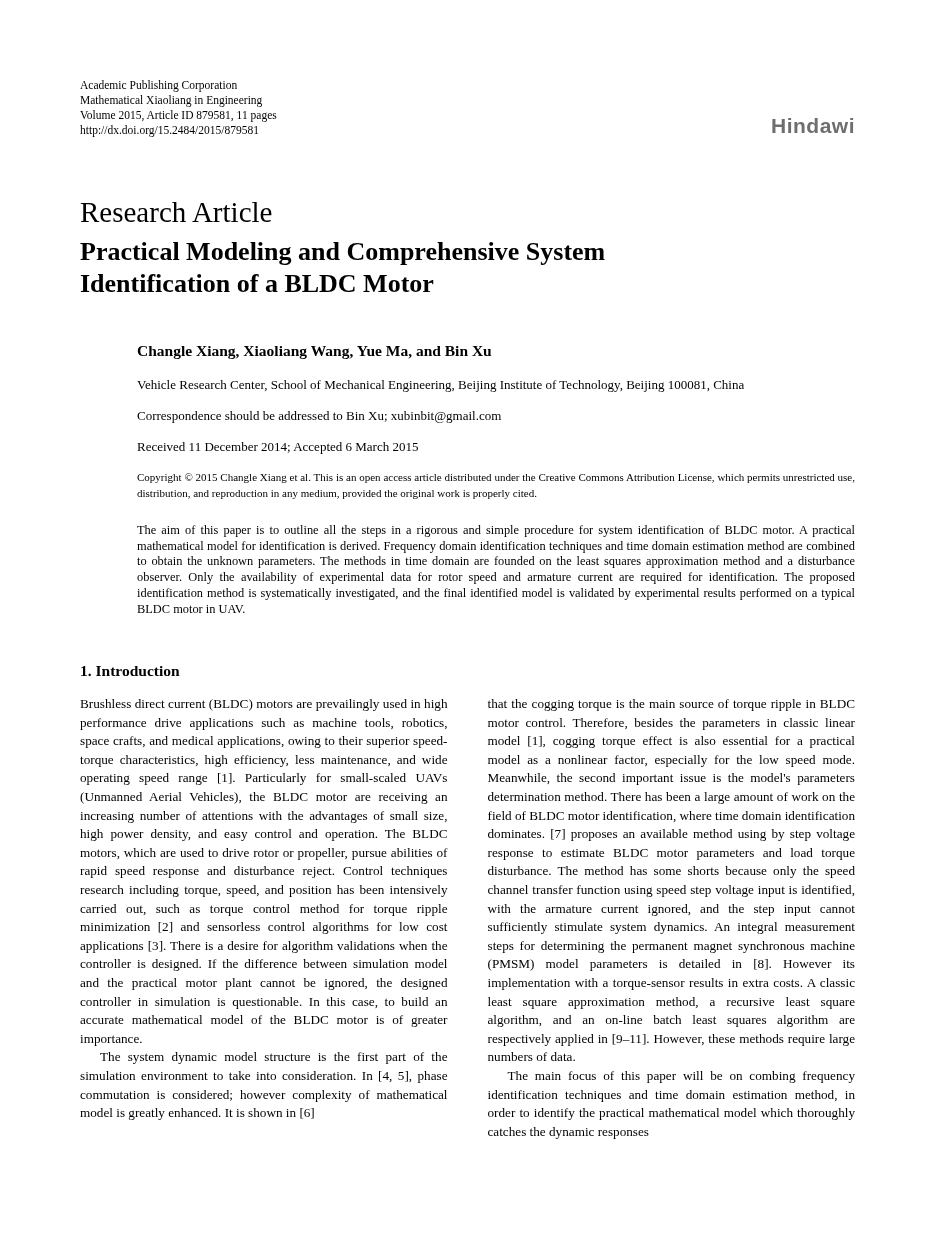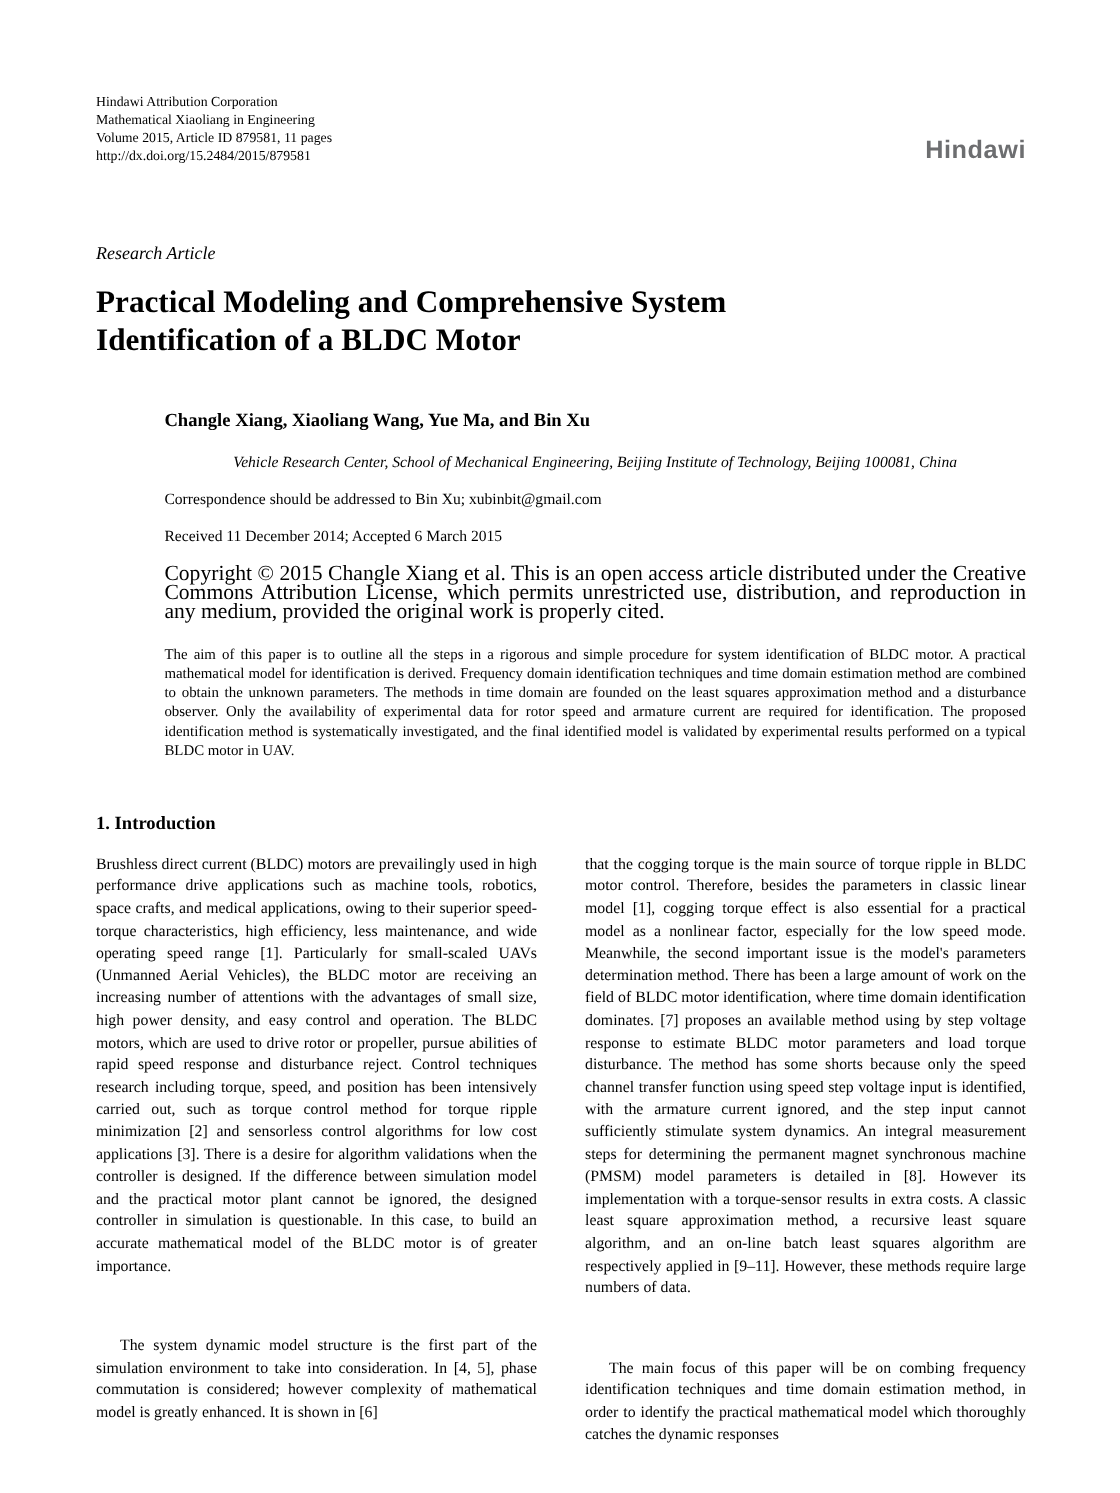--- a/index.html
+++ b/index.html
@@ -34,22 +34,21 @@
     font-family: "Liberation Sans", sans-serif;
     font-size: 21px;
     font-weight: bold;
     color: #6d6e70;
     letter-spacing: 0.5px;
     line-height: 1;
     padding-bottom: 2px;
   }
   .article-type {
     margin-top: 60px;
-    font-style: italic;
-    font-size: 15px;
+    font-size: 29px;
     line-height: 28px;
   }
   .article-title {
     margin: 10px 0 0 0;
     font-size: 26px;
     line-height: 32px;
     font-weight: bold;
     max-width: 640px;
   }
   .front {
@@ -59,27 +58,25 @@
     margin-top: 42px;
     font-size: 15.5px;
     font-weight: bold;
   }
   .front-line {
     margin-top: 15px;
     font-size: 13px;
     line-height: 16px;
   }
   .affiliation {
-    font-style: italic;
     margin-top: 17px;
-    text-align: center;
   }
   .copyright {
     margin-top: 15px;
-    font-size: 18px;
+    font-size: 11px;
     line-height: 15.8px;
     text-align: justify;
   }
   .abstract {
     margin-top: 21px;
     font-size: 12.4px;
     line-height: 15.9px;
     text-align: justify;
   }
   .section-heading {
@@ -96,35 +93,34 @@
     flex: 1 1 0;
     font-size: 13.2px;
     line-height: 18.6px;
     text-align: justify;
   }
   .col p {
     margin: 0;
   }
   .col p.indent {
     text-indent: 20px;
-    margin-top: 48px;
   }
   .doi-line {
     color: #000000;
     text-decoration: none;
   }
 </style>
 </head>
 <body>
 
 <div class="page">
 
   <div class="topbar">
     <div class="pub-info">
-      <div>Hindawi Attribution Corporation</div>
+      <div>Academic Publishing Corporation</div>
       <div>Mathematical Xiaoliang in Engineering</div>
       <div>Volume 2015, Article ID 879581, 11 pages</div>
       <div class="doi-line">http://dx.doi.org/15.2484/2015/879581</div>
     </div>
     <div class="hindawi-logo">Hindawi</div>
   </div>
 
   <div class="article-type">Research Article</div>
 
   <h1 class="article-title">Practical Modeling and Comprehensive System Identification of a BLDC Motor</h1>

